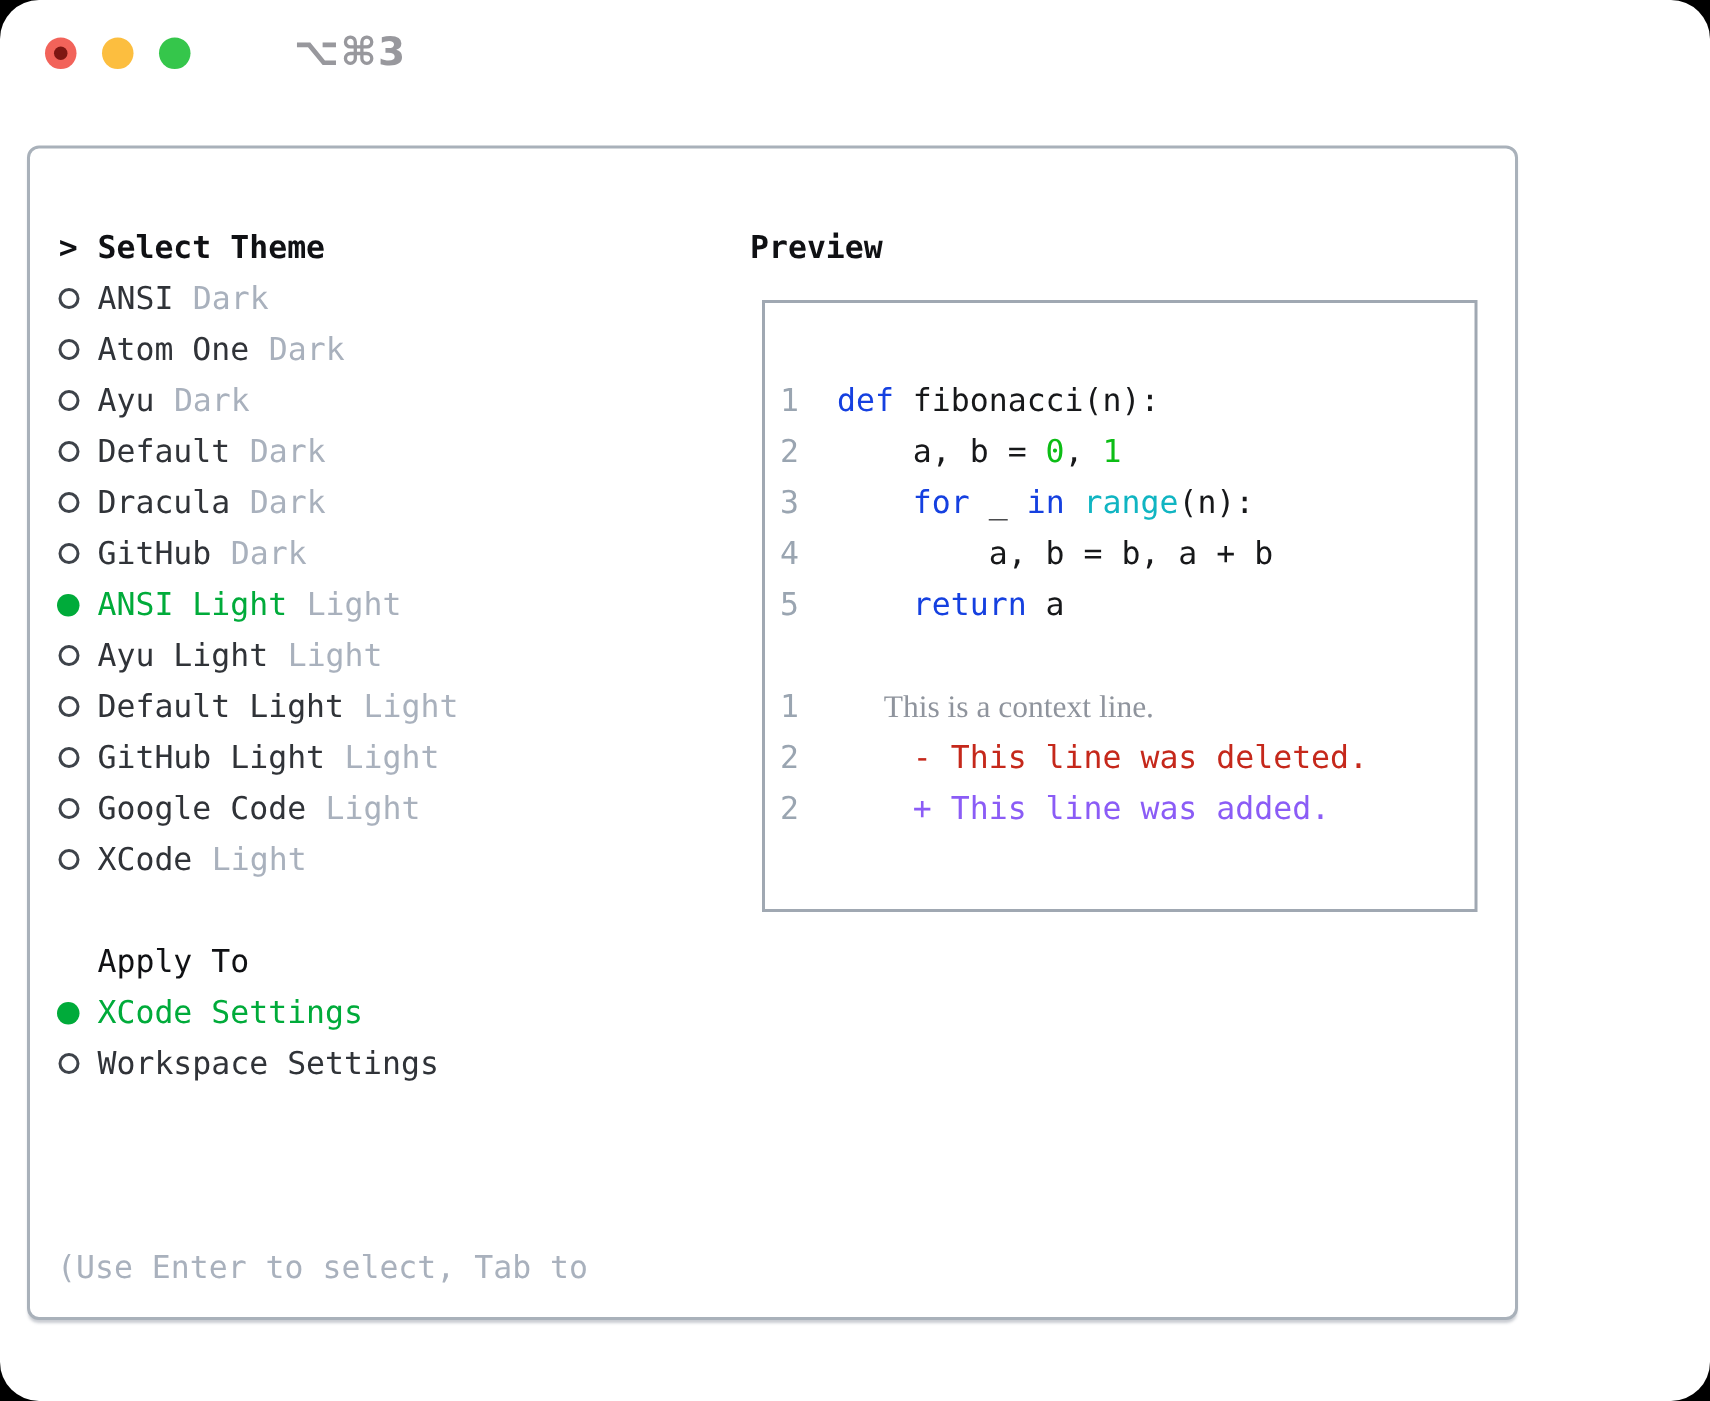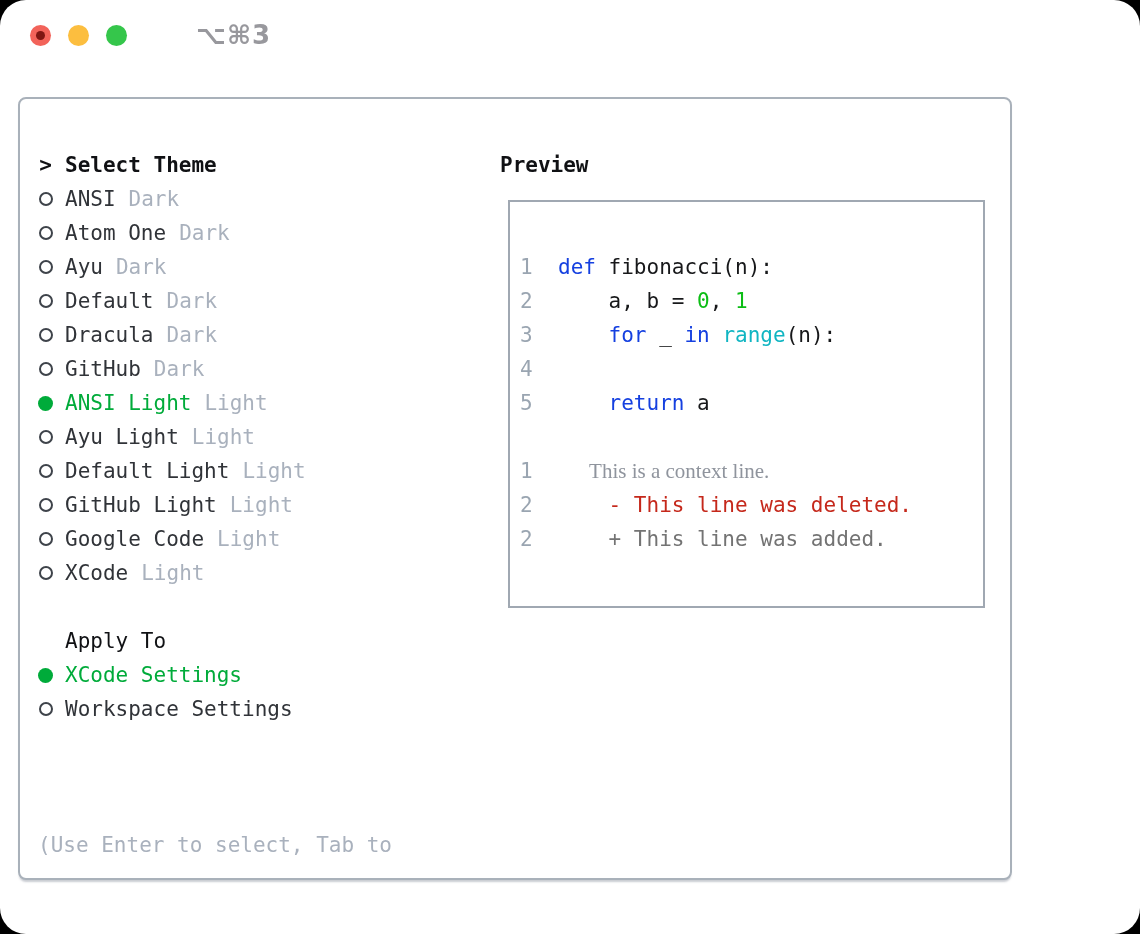--- a/index.html
+++ b/index.html
@@ -94,23 +94,23 @@
 
     <div class="row preview-hdr">
       <span class="hdr-text">Preview</span>
     </div>
 
     <div class="preview-box">
       <div id="preview-code">
           <div class="code-row"><span class="ln">1</span><span><span style="color: rgb(21, 64, 224);">def</span><span style="color: rgb(23, 24, 26); text-align: right;"> fibonacci(n):</span></span></div>
           <div class="code-row"><span class="ln">2</span><span><span style="color: rgb(23, 24, 26); margin-top: 36px;">    a, b = </span><span style="color: rgb(12, 189, 21);">0</span><span style="color: rgb(23, 24, 26);">, </span><span style="color: rgb(12, 189, 21);">1</span></span></div>
           <div class="code-row"><span class="ln">3</span><span><span style="color: rgb(23, 24, 26);">    </span><span style="color: rgb(21, 64, 224);">for</span><span style="color: rgb(23, 24, 26);"> _ </span><span style="color: rgb(21, 64, 224);">in</span><span style="color: rgb(23, 24, 26);"> </span><span style="color: rgb(16, 181, 194);">range</span><span style="color: rgb(23, 24, 26);">(n):</span></span></div>
-          <div class="code-row"><span class="ln">4</span></div>
+          <div class="code-row"><span class="ln">4</span><span><span style="color: rgb(23, 24, 26);">        a, b = b, a + b</span></span></div>
           <div class="code-row"><span class="ln">5</span><span><span style="color: rgb(23, 24, 26);">    </span><span style="color: rgb(21, 64, 224);">return</span><span style="color: rgb(23, 24, 26);"> a</span></span></div>
           <div class="code-row"><span class="ln"></span><span></span></div>
           <div class="code-row"><span class="ln">1</span><span><span style="color: rgb(143, 148, 157); font-family: Liberation Serif, serif;">      This is a context line.</span></span></div>
           <div class="code-row"><span class="ln">2</span><span><span style="color: rgb(197, 40, 27);">    - This line was deleted.</span></span></div>
-          <div class="code-row"><span class="ln">2</span><span><span style="color: #737373; text-align: right;">    + This line was added.</span></span></div>
+          <div class="code-row"><span class="ln">2</span><span><span style="color: #8b5cf6; text-align: right;">    + This line was added.</span></span></div>
         </div>
     </div>
 
   </div>
 </div>
 
 </body></html>

